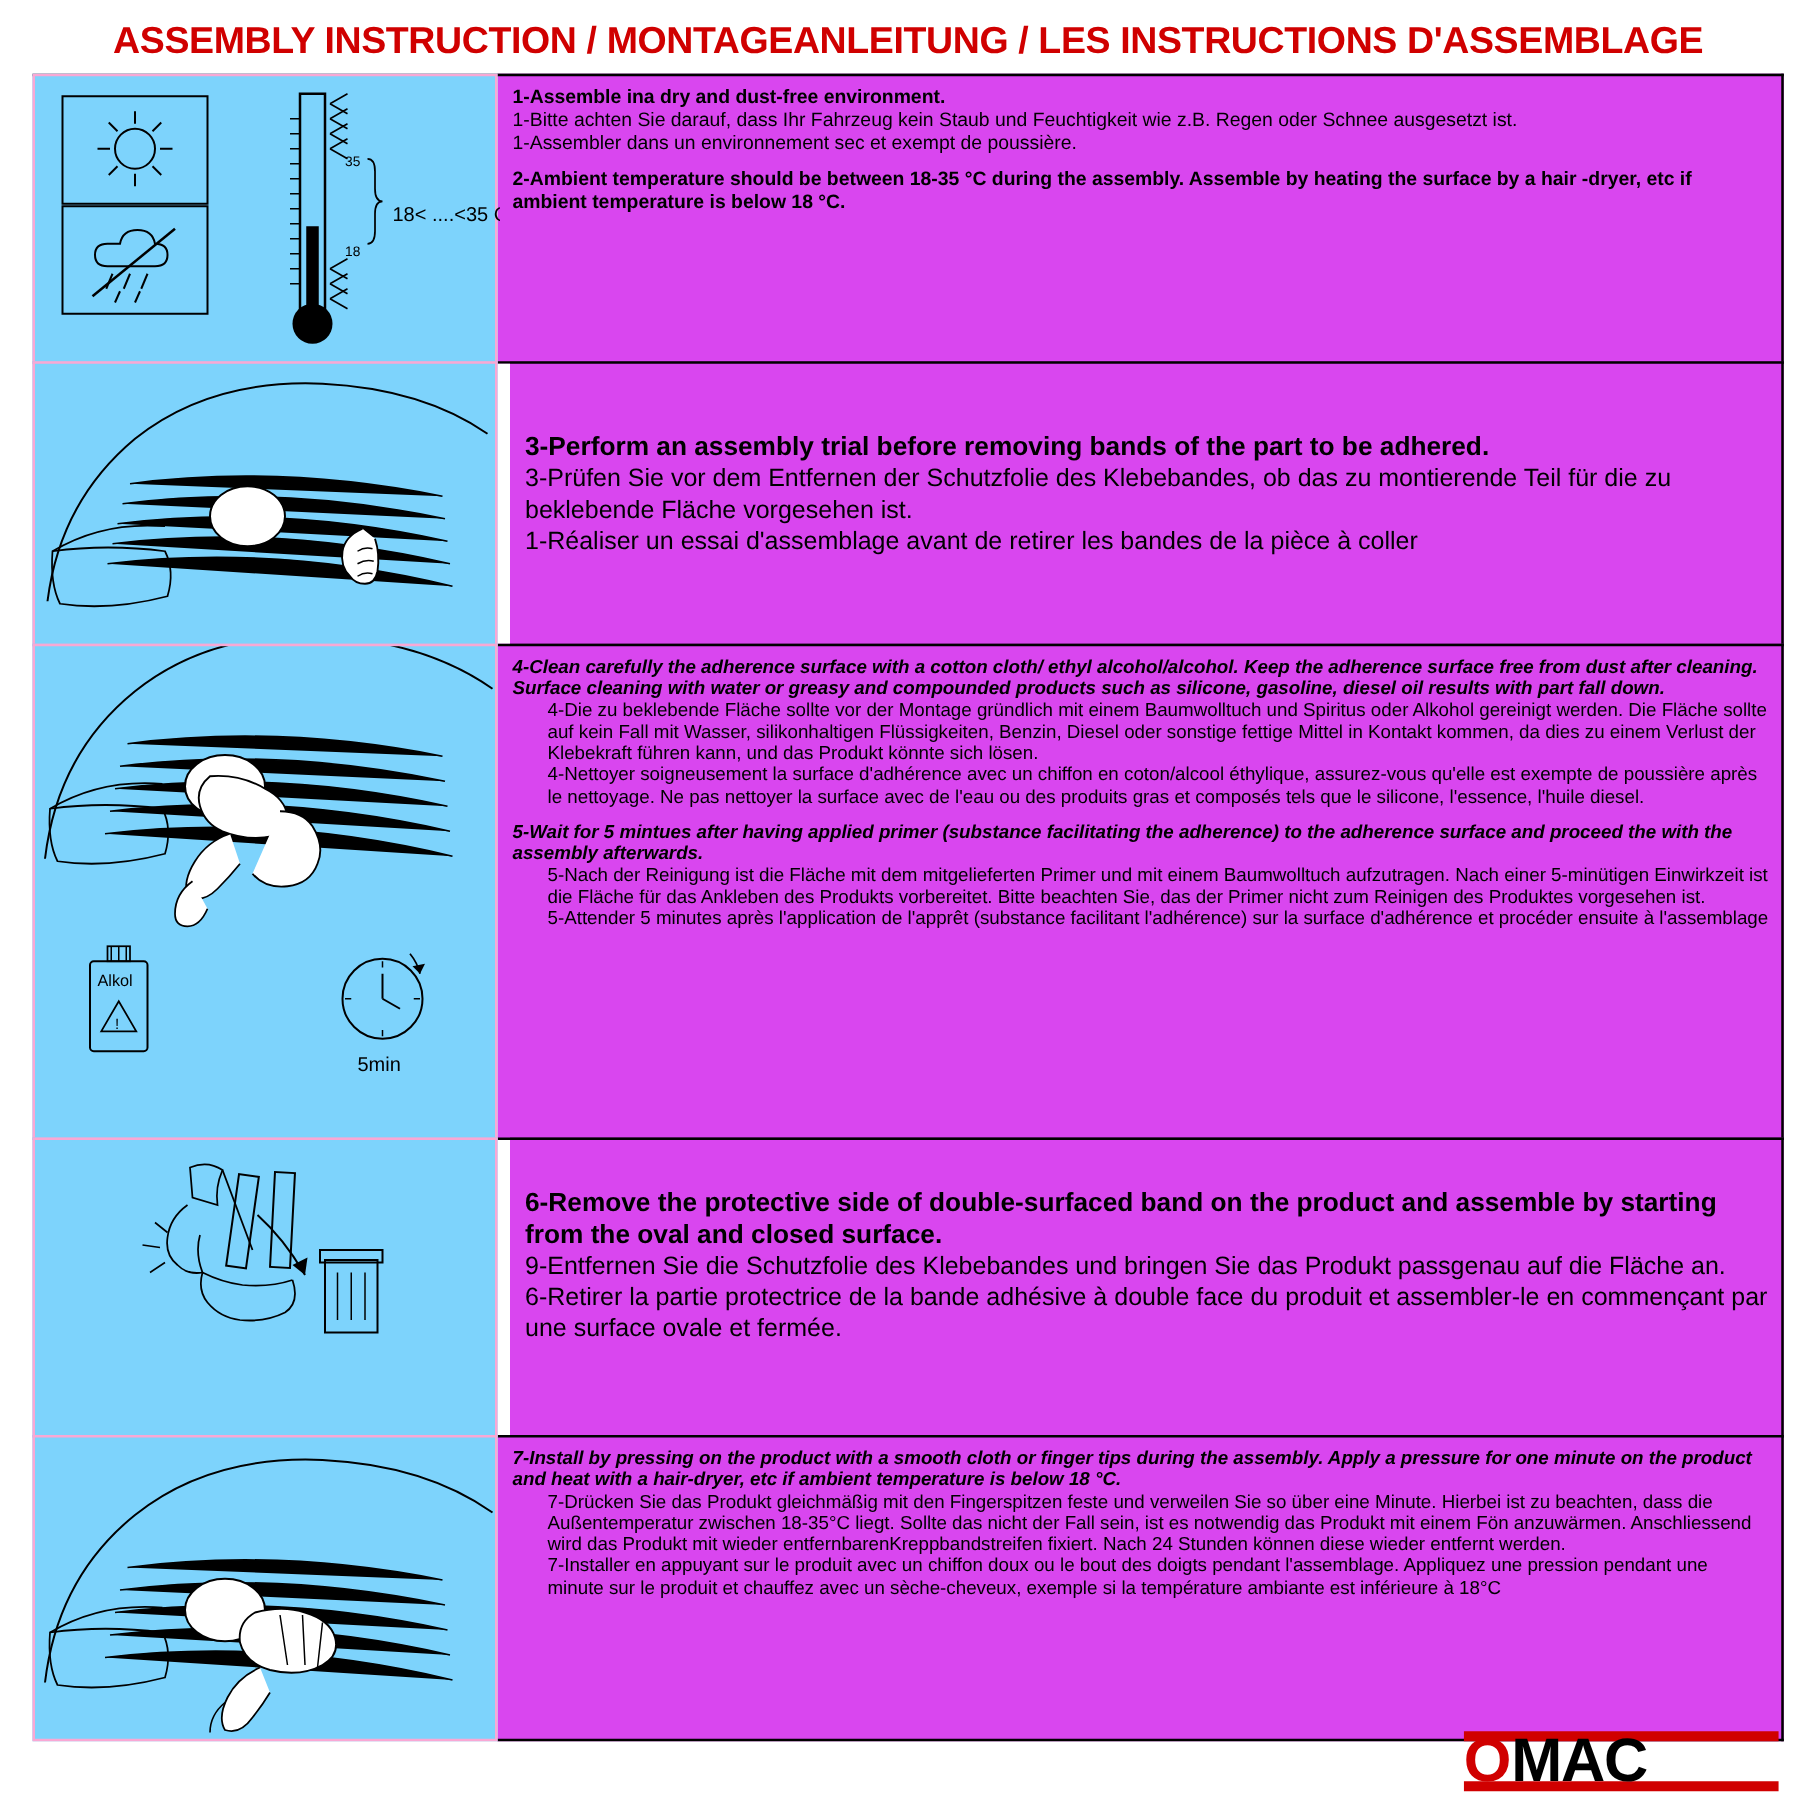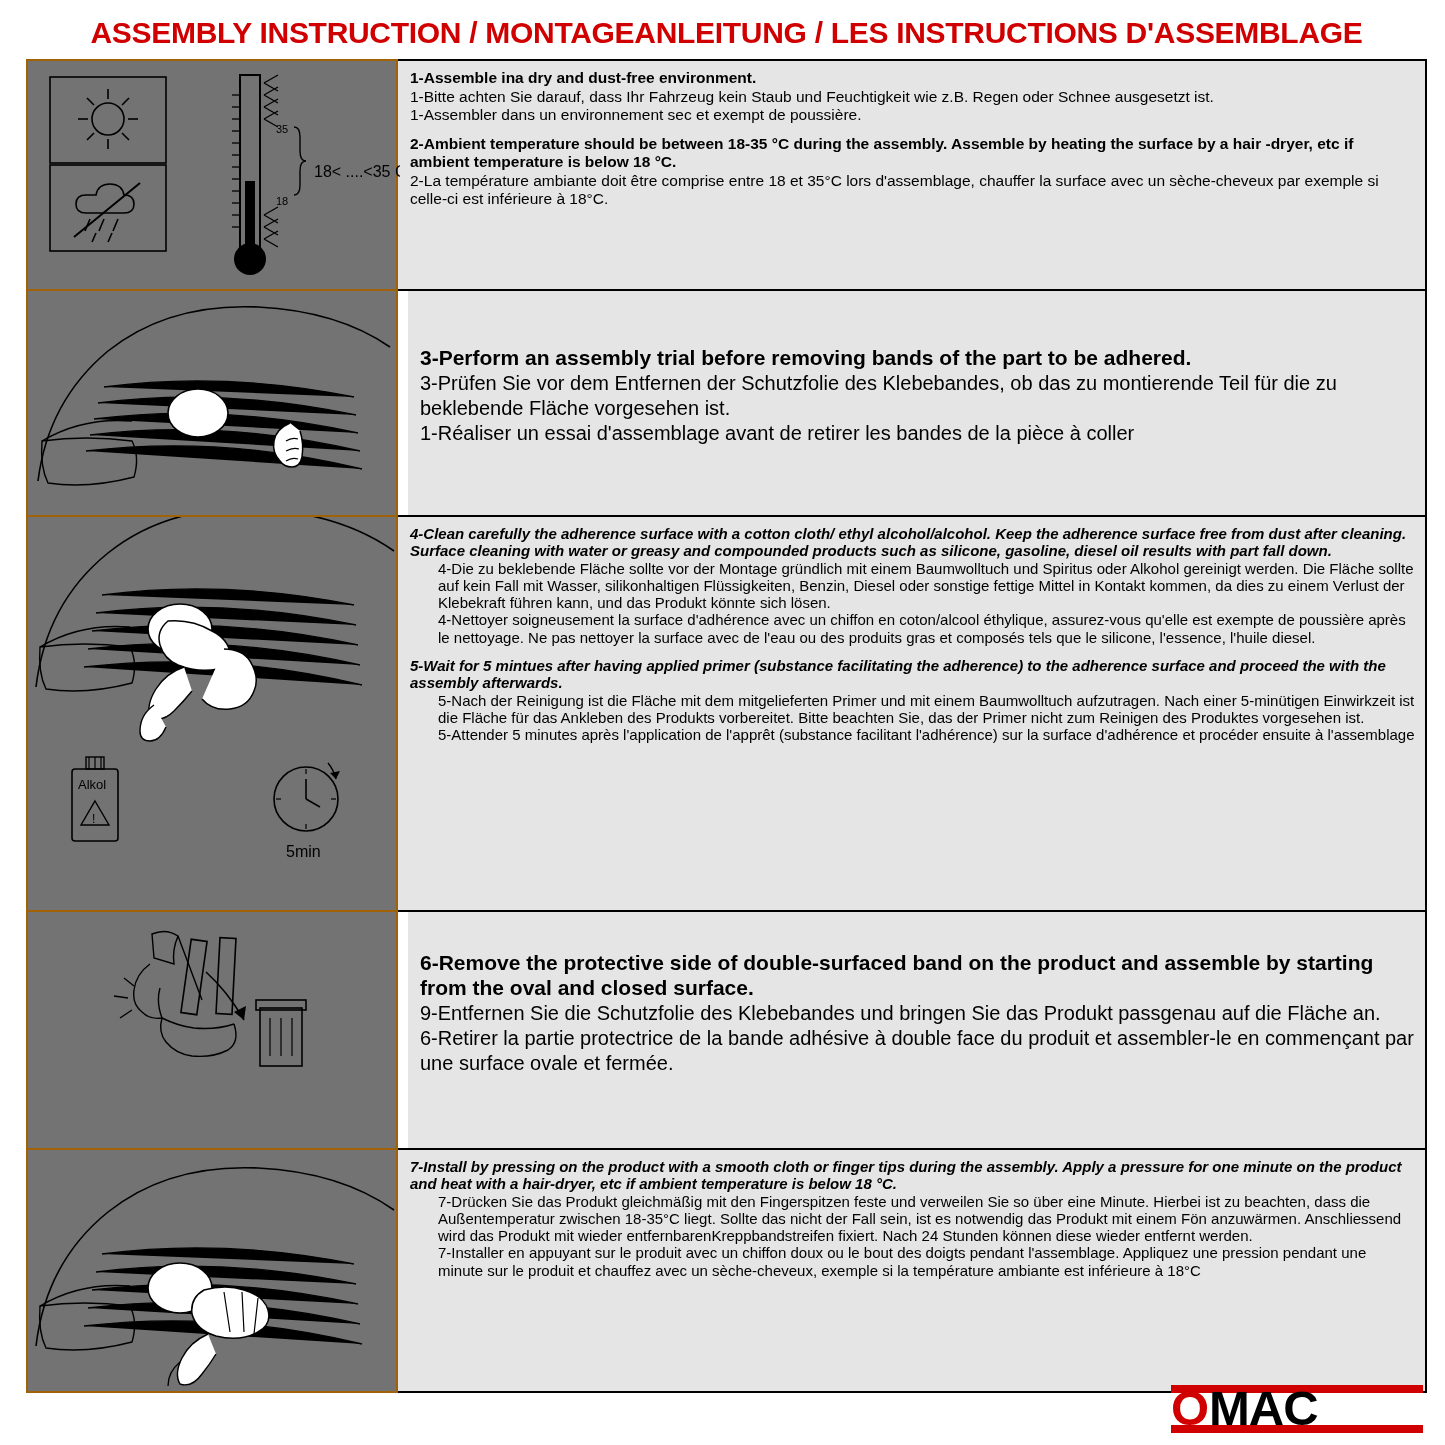--- a/index.html
+++ b/index.html
@@ -36,34 +36,34 @@
     border-bottom: 0;
   }
   .row {
     display: flex;
     align-items: stretch;
     width: 100%;
   }
   .cell-img {
     width: 372px;
     min-width: 372px;
-    border: 2px solid #a16207;
+    border: 2px solid #f9a8d4;
     margin-top: -2px;
     box-sizing: border-box;
     position: relative;
-    background: #737373;
+    background: #7dd3fc;
   }
   .cell-txt {
     flex: 1;
     border: 2px solid #000;
     border-left: 0;
     margin-top: -2px;
     box-sizing: border-box;
     padding: 8px 10px 8px 12px;
-    background: #e5e5e5;
+    background: #d946ef;
   }
   .gapcol {
     width: 10px;
     min-width: 10px;
     background: #fff;
   }
   .r1 .cell-img, .r1 .cell-txt { height: 232px; }
   .r2 .cell-img, .r2 .cell-txt { height: 228px; }
   .r3 .cell-img, .r3 .cell-txt { height: 397px; }
   .r4 .cell-img, .r4 .cell-txt { height: 240px; }
@@ -170,21 +170,20 @@
         </svg>
       </div>
       <div class="cell-txt">
         <div class="blk">
           <p class="en">1-Assemble ina dry and dust-free environment.</p>
           <p class="de">1-Bitte achten Sie darauf, dass Ihr Fahrzeug kein Staub und Feuchtigkeit wie z.B. Regen oder Schnee ausgesetzt ist.</p>
           <p class="fr">1-Assembler dans un environnement sec et exempt de poussière.</p>
         </div>
         <div class="blk">
           <p class="en">2-Ambient temperature should be between 18-35 °C  during the assembly. Assemble by heating the surface by a hair -dryer, etc if ambient temperature is below 18 °C.</p>
-          <p class="fr">2-La température ambiante doit être comprise entre 18 et 35°C lors d'assemblage, chauffer la surface avec un sèche-cheveux par exemple si celle-ci est inférieure à 18°C.</p>
         </div>
       </div>
     </div>
 
     <div class="row r2">
       <div class="cell-img">
         <svg viewBox="0 0 372 228" width="372" height="228">
           <path d="M10 190 q10 -80 70 -130 q60 -48 150 -44 q80 4 132 40" fill="none" stroke="#000" stroke-width="1.6"></path>
           <path d="M14 150 q40 -24 90 -20" fill="none" stroke="#000" stroke-width="1.4"></path>
           <path d="M14 150 q-2 26 6 42 q40 6 86 -6 q6 -20 -2 -36 q-46 -6 -90 0 z" fill="none" stroke="#000" stroke-width="1.4"></path>

